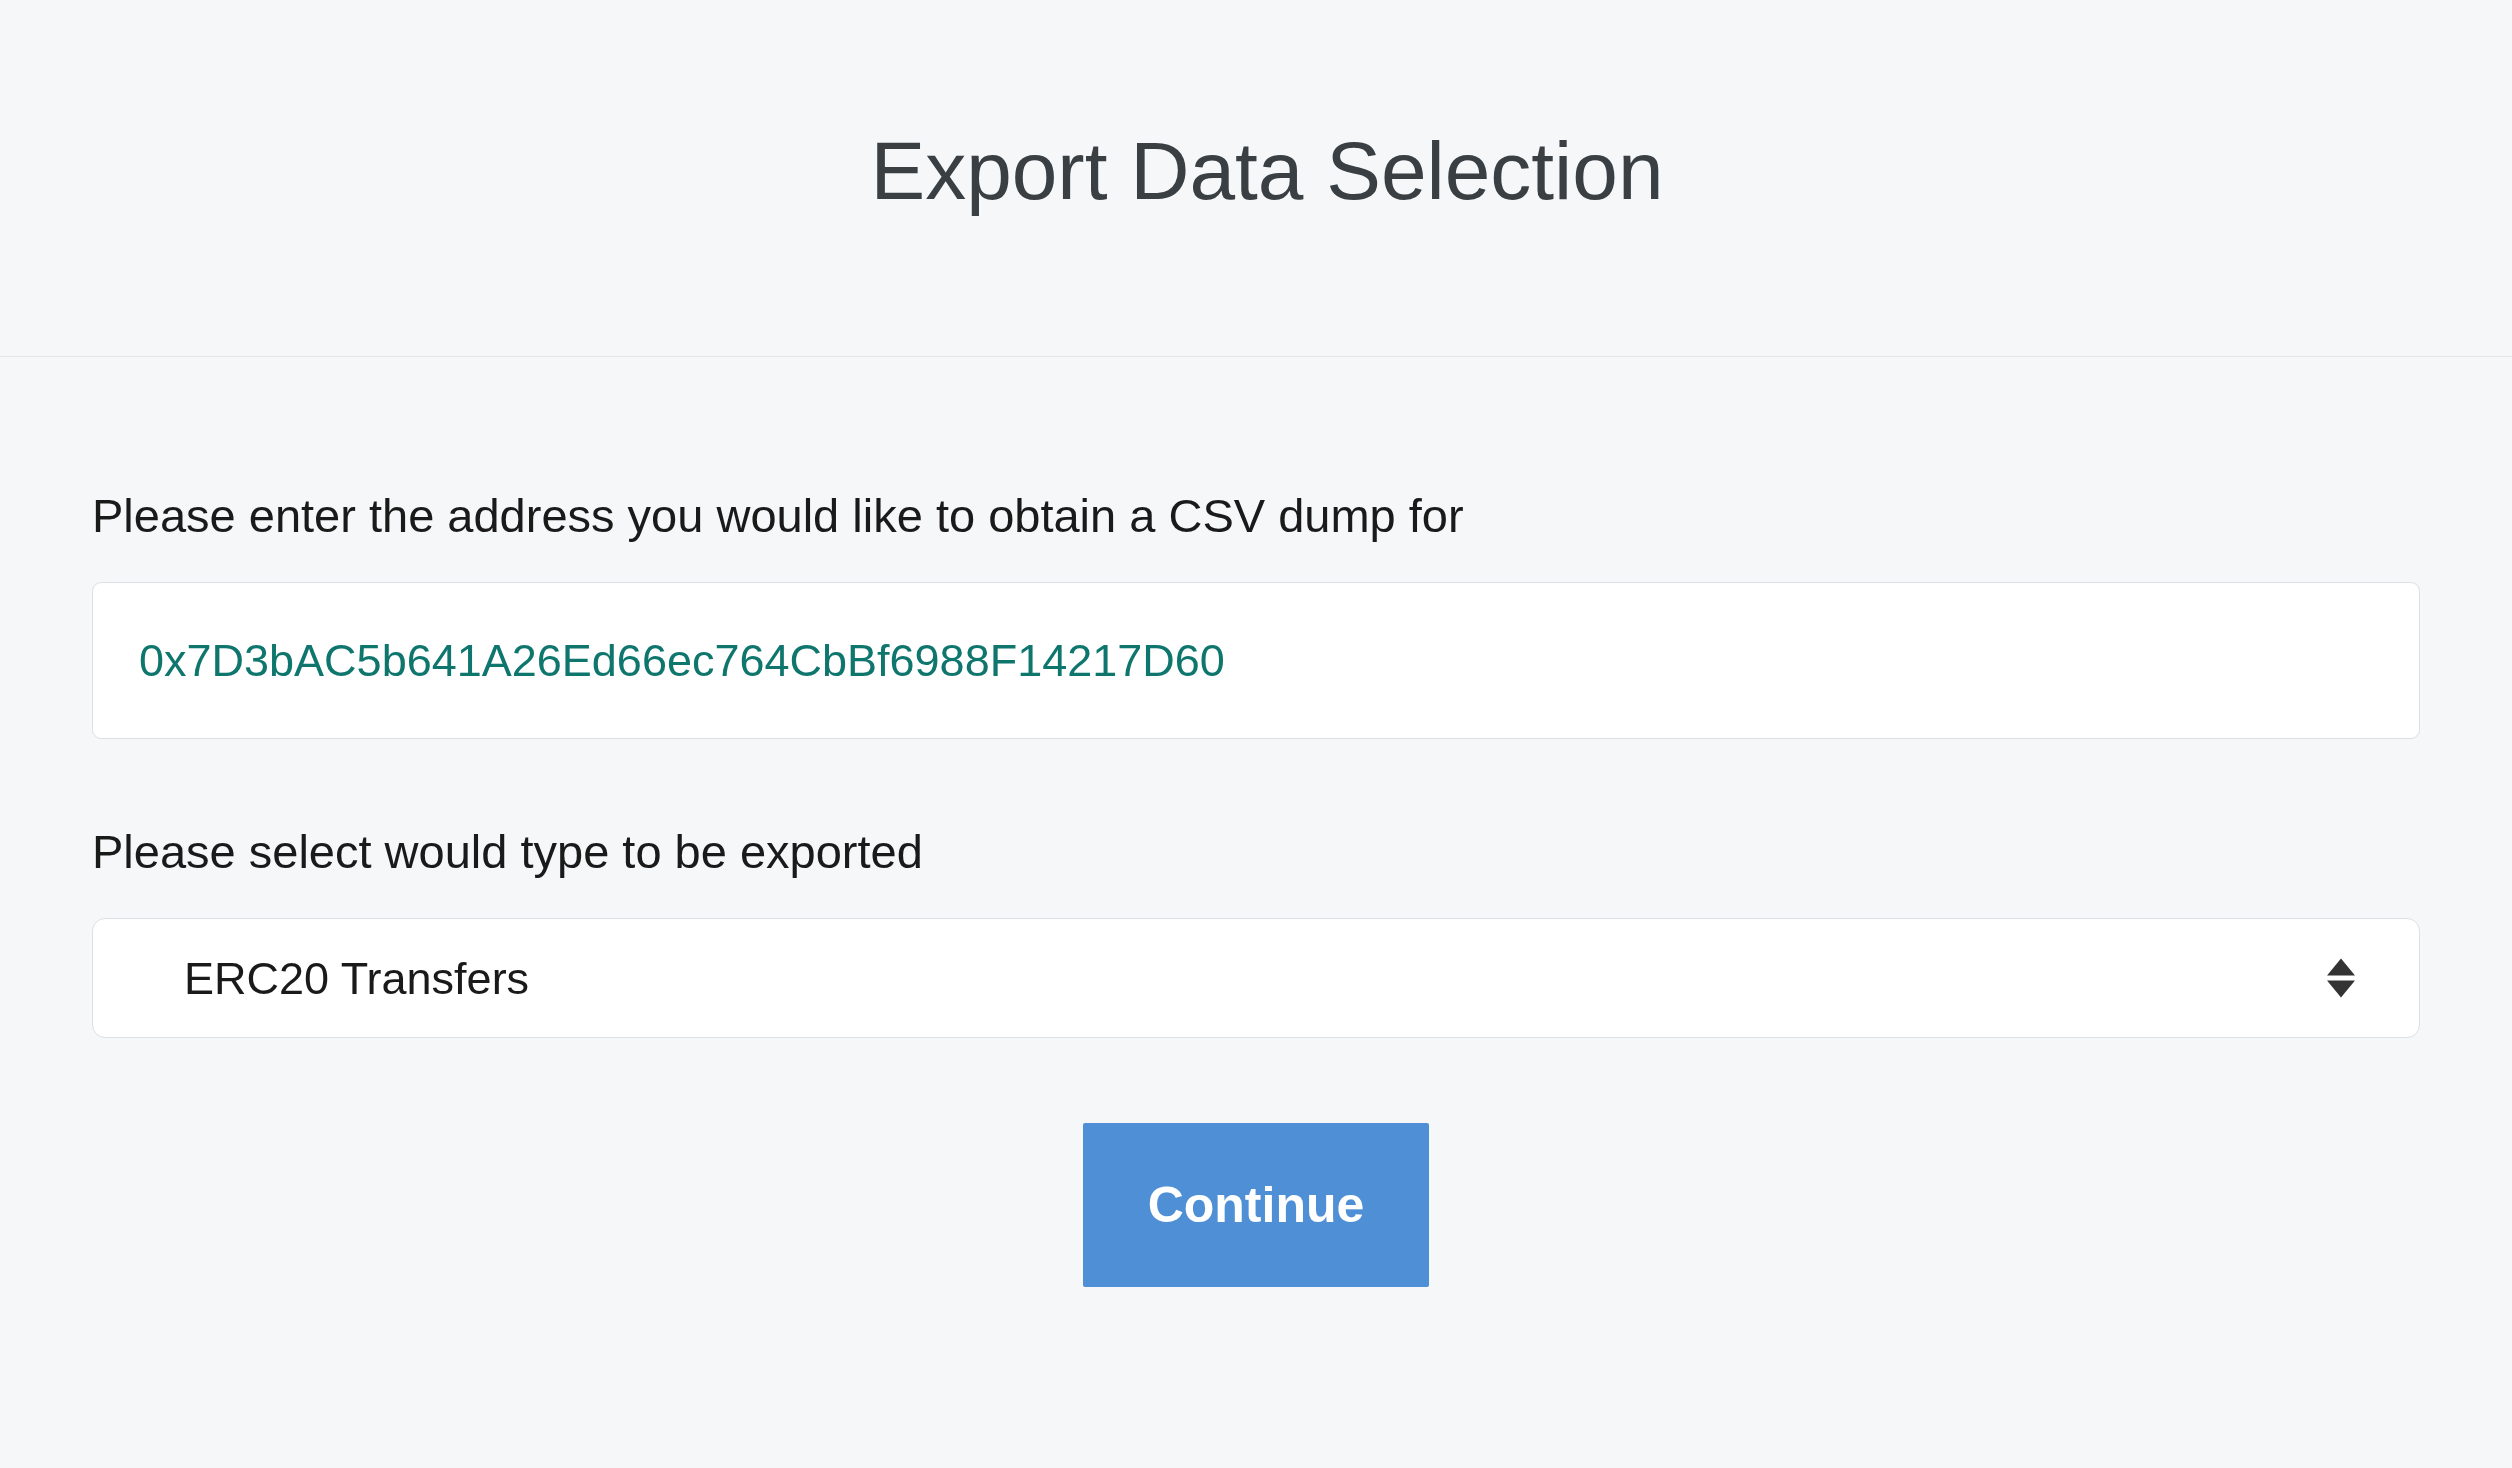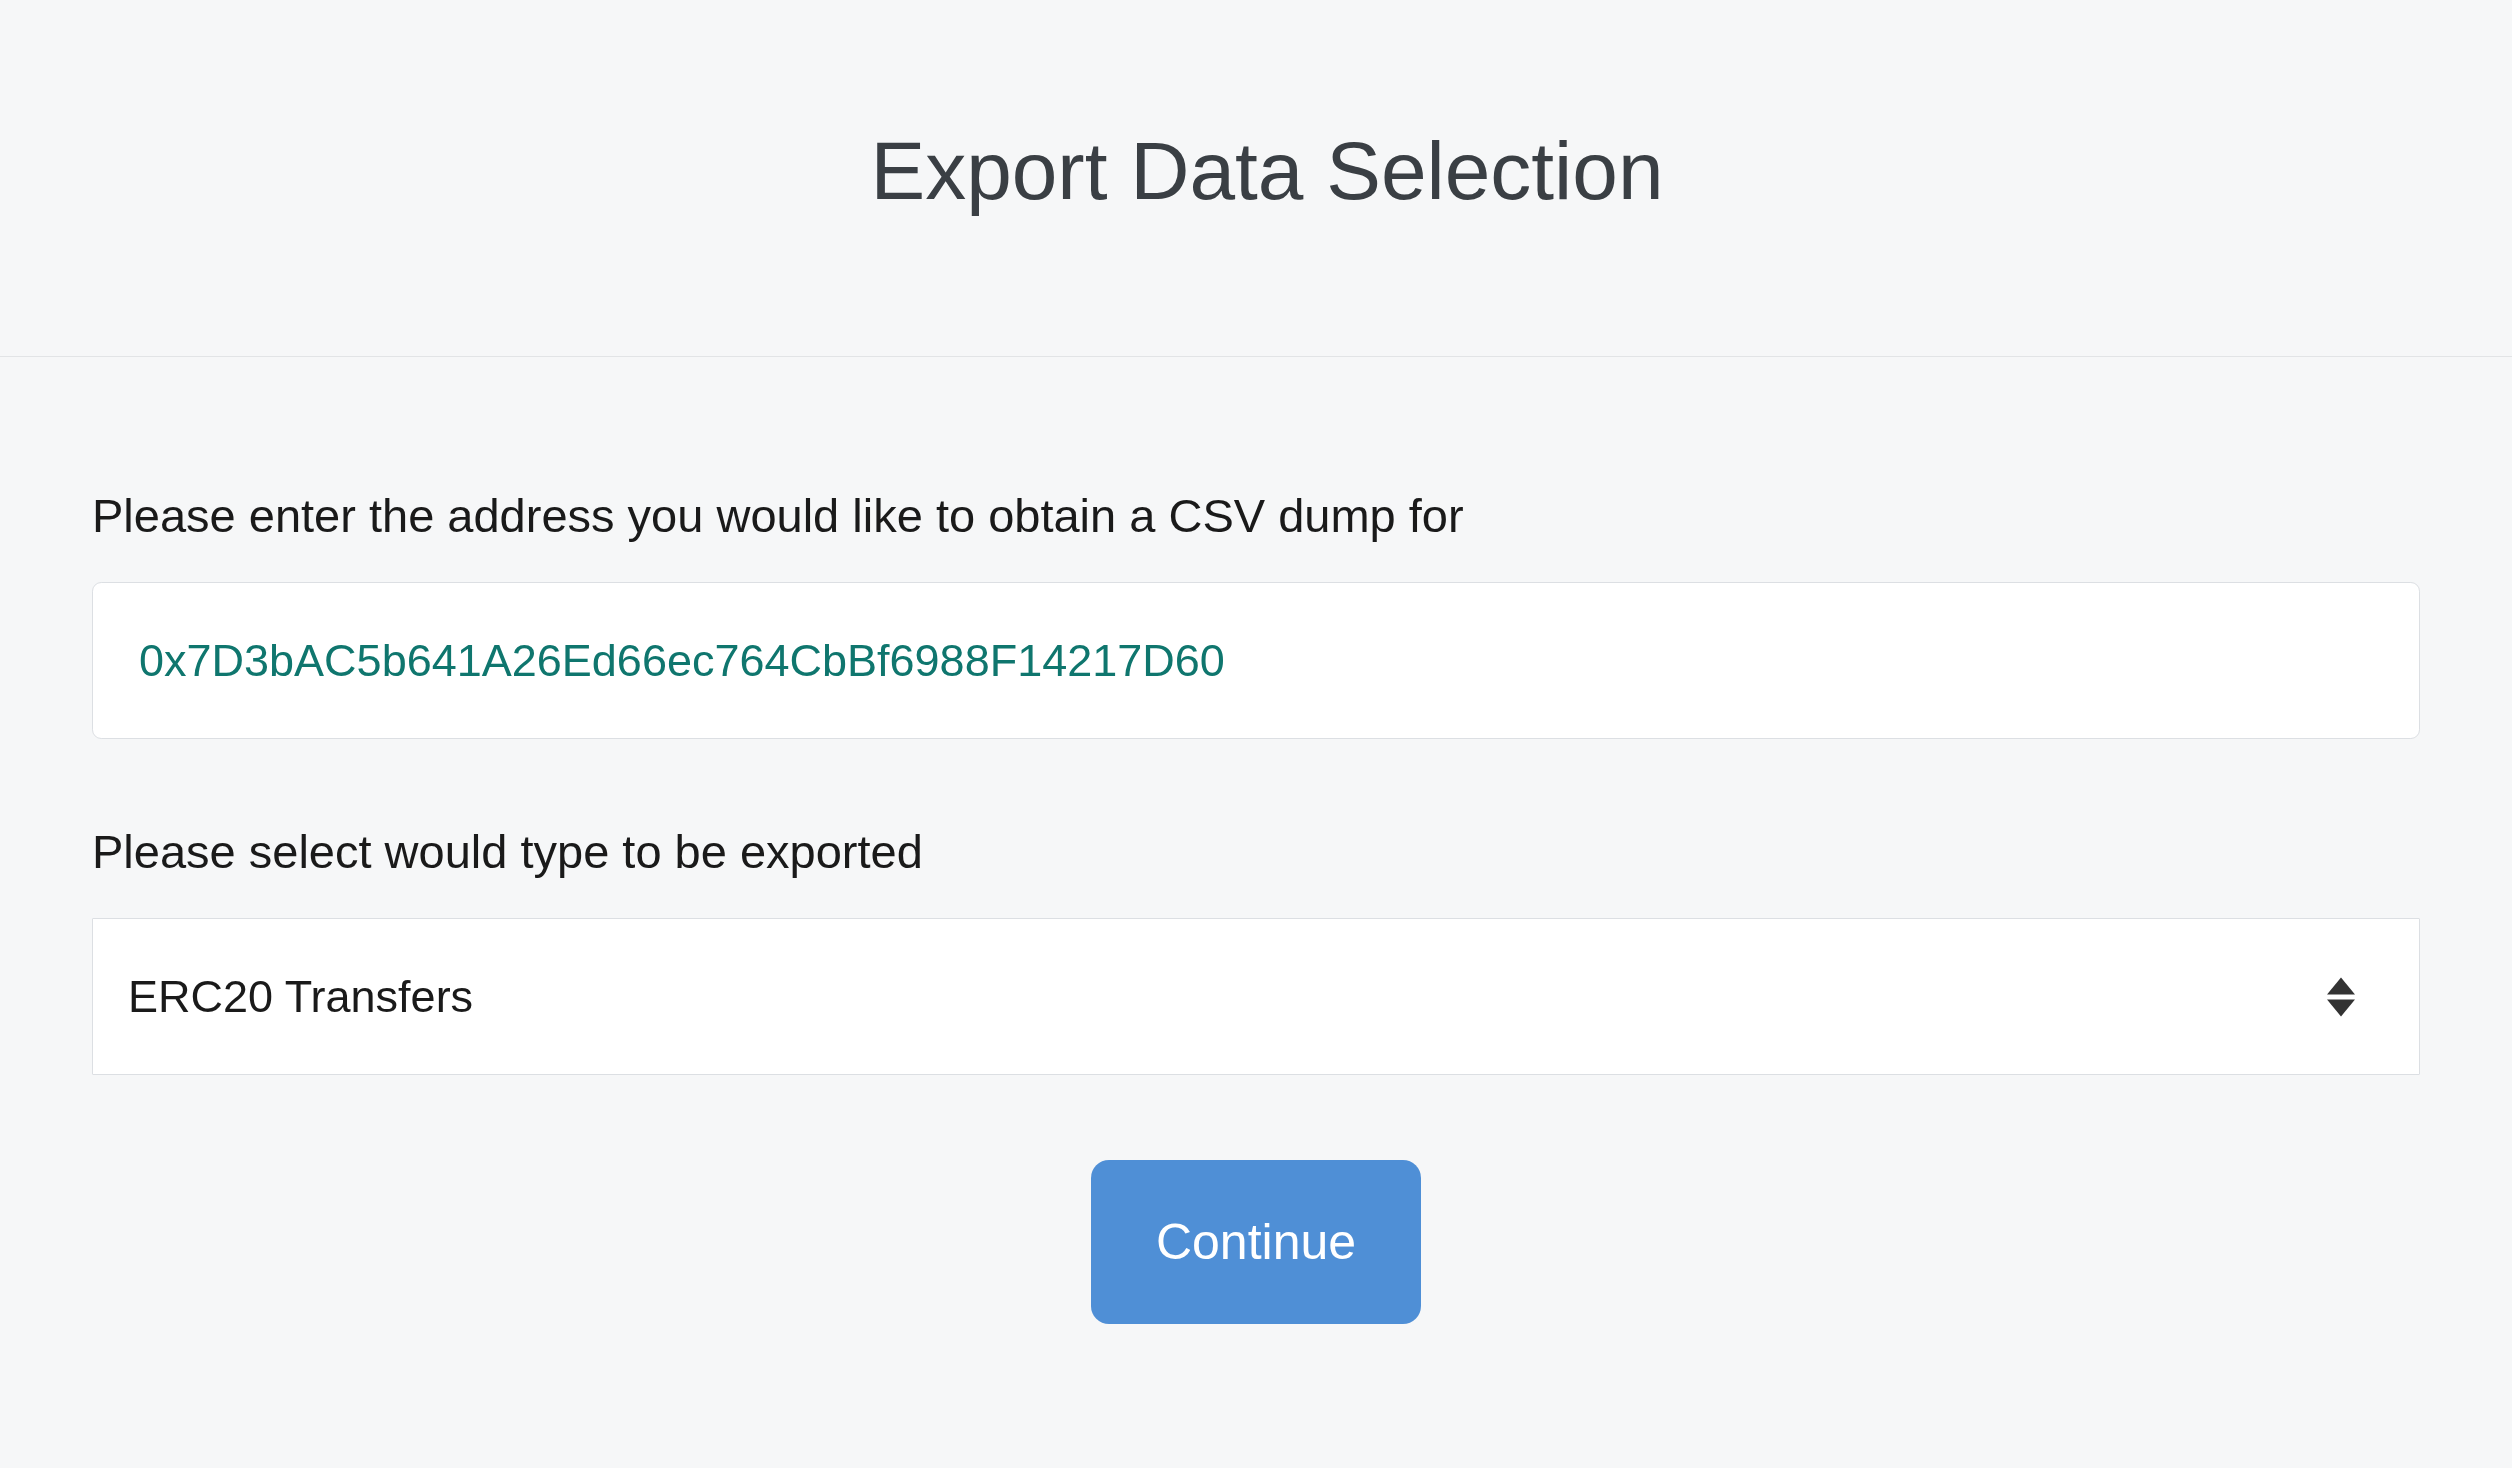--- a/index.html
+++ b/index.html
@@ -54,28 +54,28 @@
       border: 1.3px solid #dcdfe3;
       border-radius: 9.2px;
       outline: none;
     }
     .select-wrapper {
       position: relative;
       width: 100%;
     }
     .select-input {
       width: 100%;
-      height: 157px;
-      padding: 0 118px 0 35px;
+      height: 120px;
+      padding: 0 118px 0 91px;
       font-size: 45px;
       font-family: inherit;
       color: #1a1a1a;
       background: #ffffff;
       border: 1.3px solid #dcdfe3;
-      border-radius: 1px;
+      border-radius: 13px;
       outline: none;
       appearance: none;
       -webkit-appearance: none;
       -moz-appearance: none;
       cursor: pointer;
     }
     .select-arrows {
       position: absolute;
       right: 65px;
       top: 50%;
@@ -103,24 +103,24 @@
     .button-row {
       display: flex;
       justify-content: center;
       gap: 52px;
       margin-top: 52px;
     }
     .btn {
       height: 164px;
       padding: 0 65px;
       font-size: 50px;
-      font-weight: 400;
+      font-weight: 700;
       font-family: inherit;
       border: none;
-      border-radius: 18px;
+      border-radius: 2px;
       cursor: pointer;
       display: inline-flex;
       align-items: center;
       justify-content: center;
       min-width: 262px;
       text-align: center;
     }
     .btn-primary {
       background: #4f8fd6;
       color: #ffffff;

